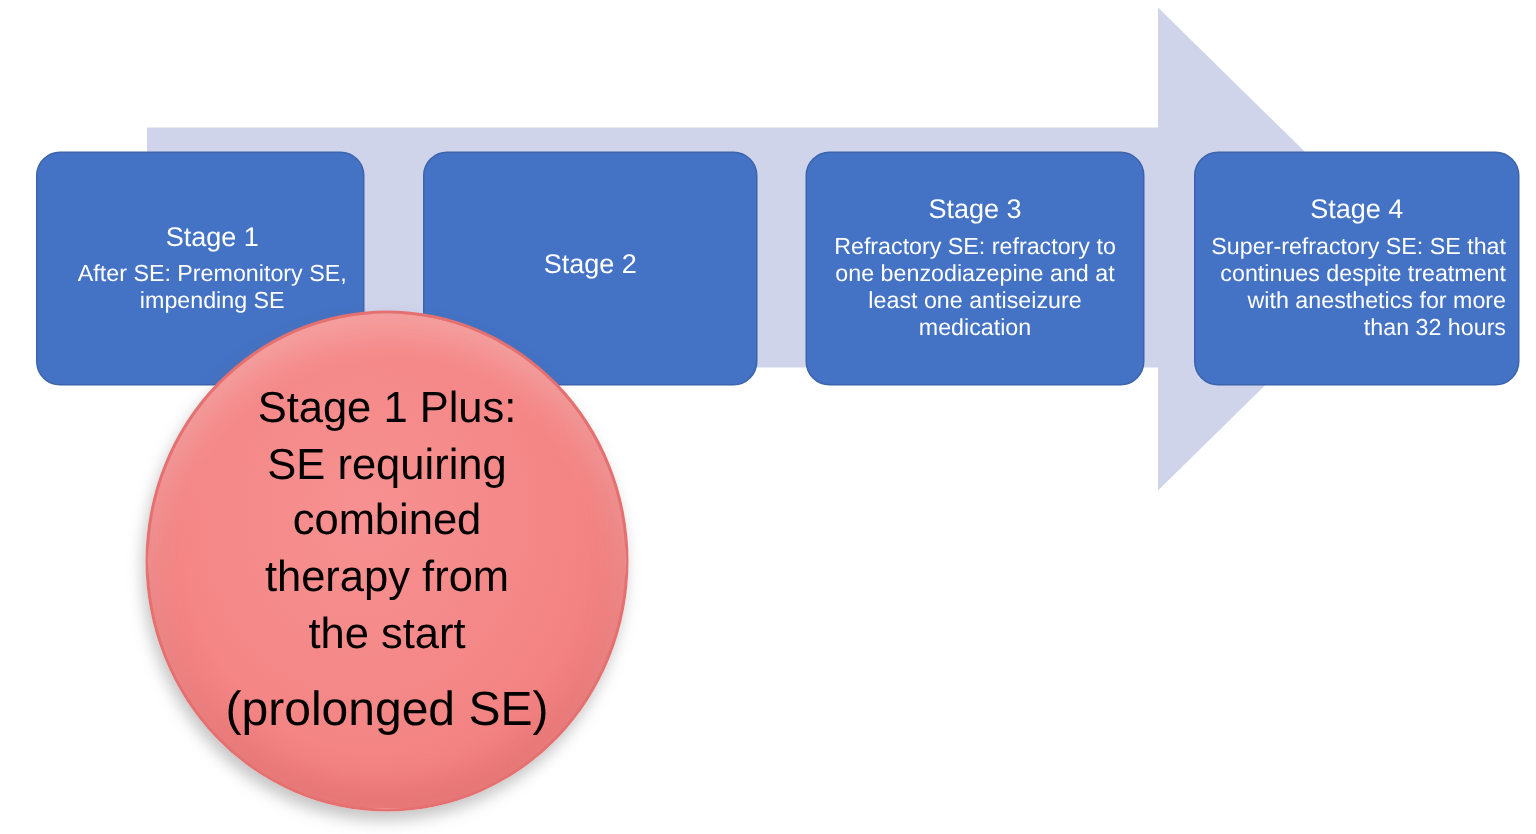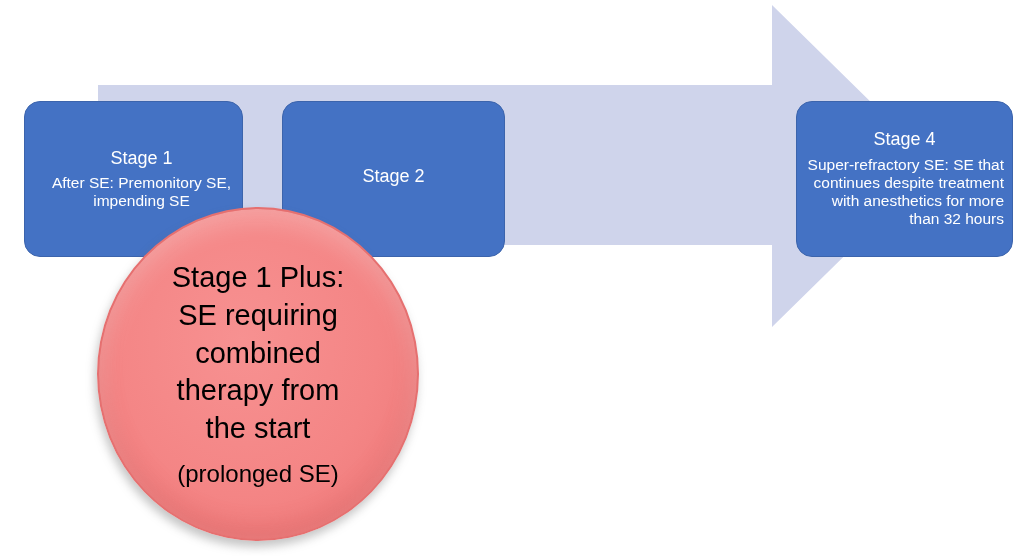--- a/index.html
+++ b/index.html
@@ -37,40 +37,44 @@
     background:radial-gradient(ellipse at 45% 40%, #f79191 0%, var(--circle-fill) 55%, #ef7b7b 85%, #e87070 100%);
     border:2px solid var(--circle-border);
     box-shadow: inset 0 10px 24px rgba(255,255,255,0.28),
                 inset 0 -10px 22px rgba(190,60,60,0.28),
                 -2px 6px 10px rgba(110,110,110,0.40);
     color:var(--circle-text);
     display:flex; flex-direction:column; align-items:center; justify-content:center;
     text-align:center;
   }
   .circle-title { font-size:29px; line-height:1.3; white-space:pre-line; }
-  .circle-note  { font-size:24px; line-height:1.3; margin-top:10px; }
+  .circle-note  { font-size:32px; line-height:1.3; margin-top:10px; }
 </style>
 </head>
 <body>
 
 <div class="canvas">
 
   <svg class="arrow-svg" viewBox="0 0 1024 556" aria-hidden="true">
     <polygon points="98,85 772,85 772,5 936,166 772,327 772,245 98,245"></polygon>
   </svg>
 
   <div class="stage-box stage-box-1">
     <div class="stage-title">Stage 1</div>
     <div class="stage-body">After SE: Premonitory SE, impending SE</div>
   </div>
 
   <div class="stage-box stage-box-2">
     <div class="stage-title">Stage 2</div>
   </div>
 
+  <div class="stage-box stage-box-3">
+    <div class="stage-title">Stage 3</div>
+    <div class="stage-body">Refractory SE: refractory to one benzodiazepine and at least one antiseizure medication</div>
+  </div>
 
   <div class="stage-box stage-box-4">
     <div class="stage-title">Stage 4</div>
     <div class="stage-body">Super-refractory SE: SE that continues despite treatment with anesthetics for more than 32 hours</div>
   </div>
 
   <div class="highlight-circle">
     <div class="circle-title">Stage 1 Plus:
 SE requiring
 combined

